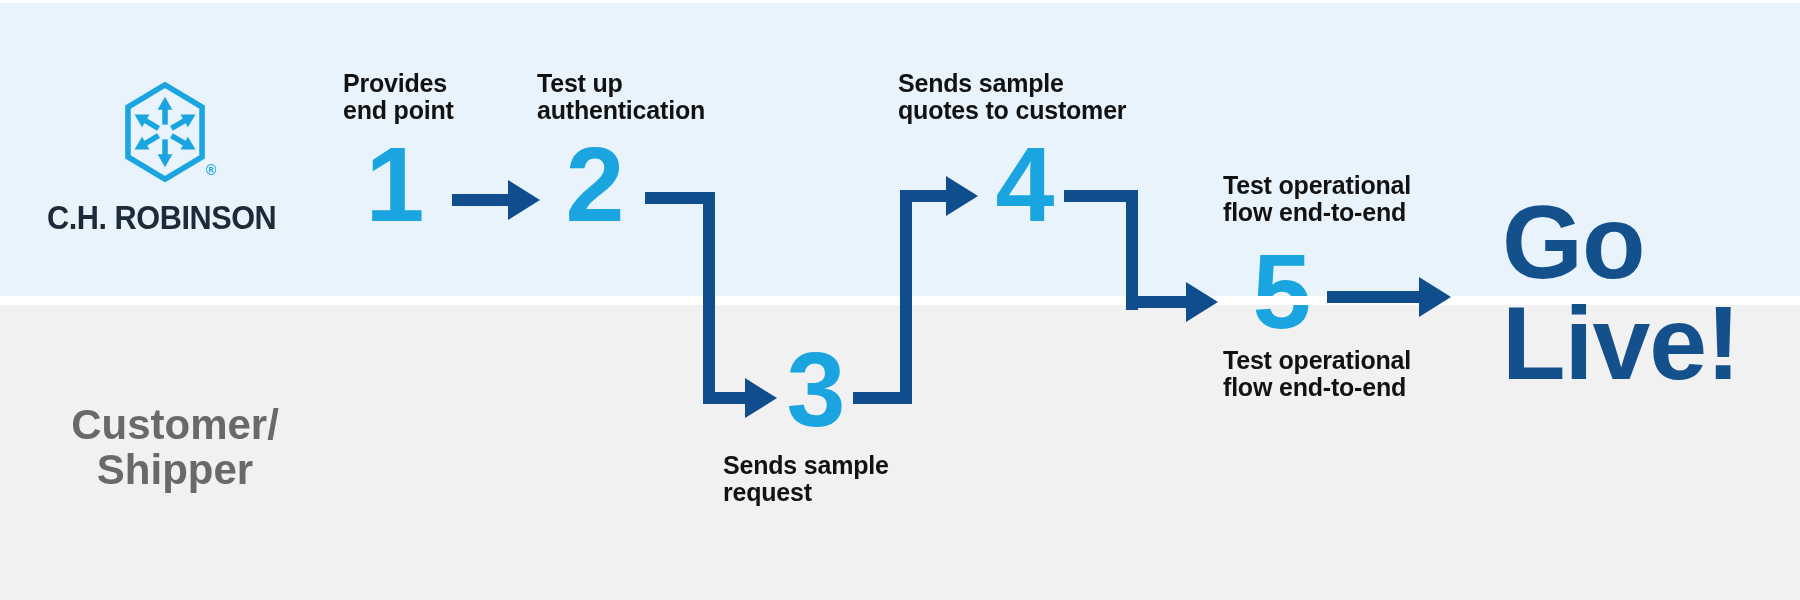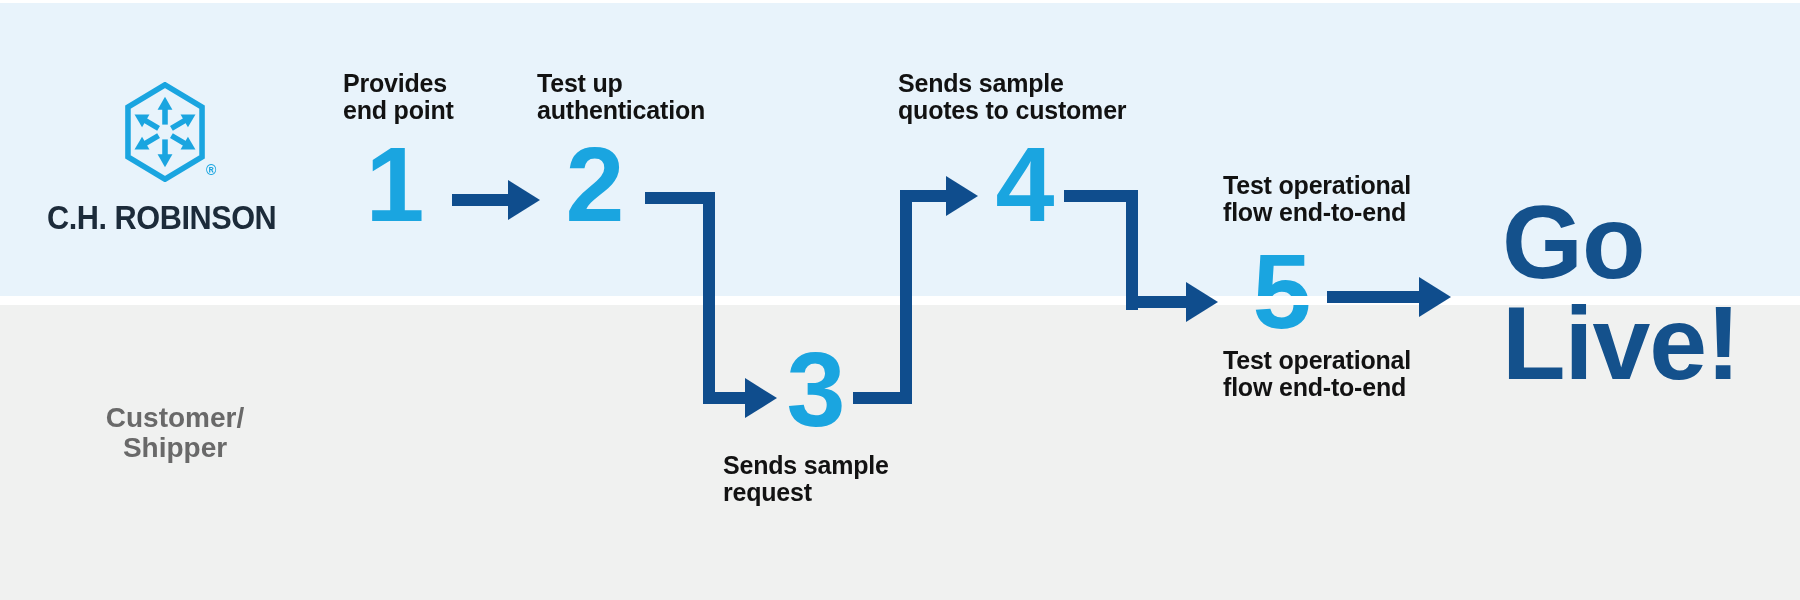--- a/index.html
+++ b/index.html
@@ -44,21 +44,21 @@
 
   .hexlogo{position:absolute;left:118px;top:82px;width:94px;height:100px;z-index:3;}
   .regmark{position:absolute;left:206px;top:162px;z-index:3;font-size:14px;color:var(--accent-blue);font-weight:700;}
   .wordmark{
     position:absolute;left:47px;top:199px;z-index:3;font-weight:700;font-size:33px;
     color:var(--wordmark-navy);letter-spacing:-0.5px;transform:scaleX(0.93);transform-origin:left top;
     white-space:nowrap;
   }
   .customer{
     position:absolute;left:25px;top:403px;width:300px;z-index:3;text-align:center;
-    font-weight:700;font-size:28px;line-height:1.07;color:var(--lane-gray-text);white-space:pre-line;
+    font-weight:700;font-size:42px;line-height:1.07;color:var(--lane-gray-text);white-space:pre-line;
   }
   .golive{
     position:absolute;left:1502px;top:192px;z-index:3;font-weight:700;font-size:104px;
     line-height:0.97;color:var(--golive-navy);white-space:pre-line;letter-spacing:-1px;
   }
 </style>
 </head>
 <body>
 
 <div class="canvas">

